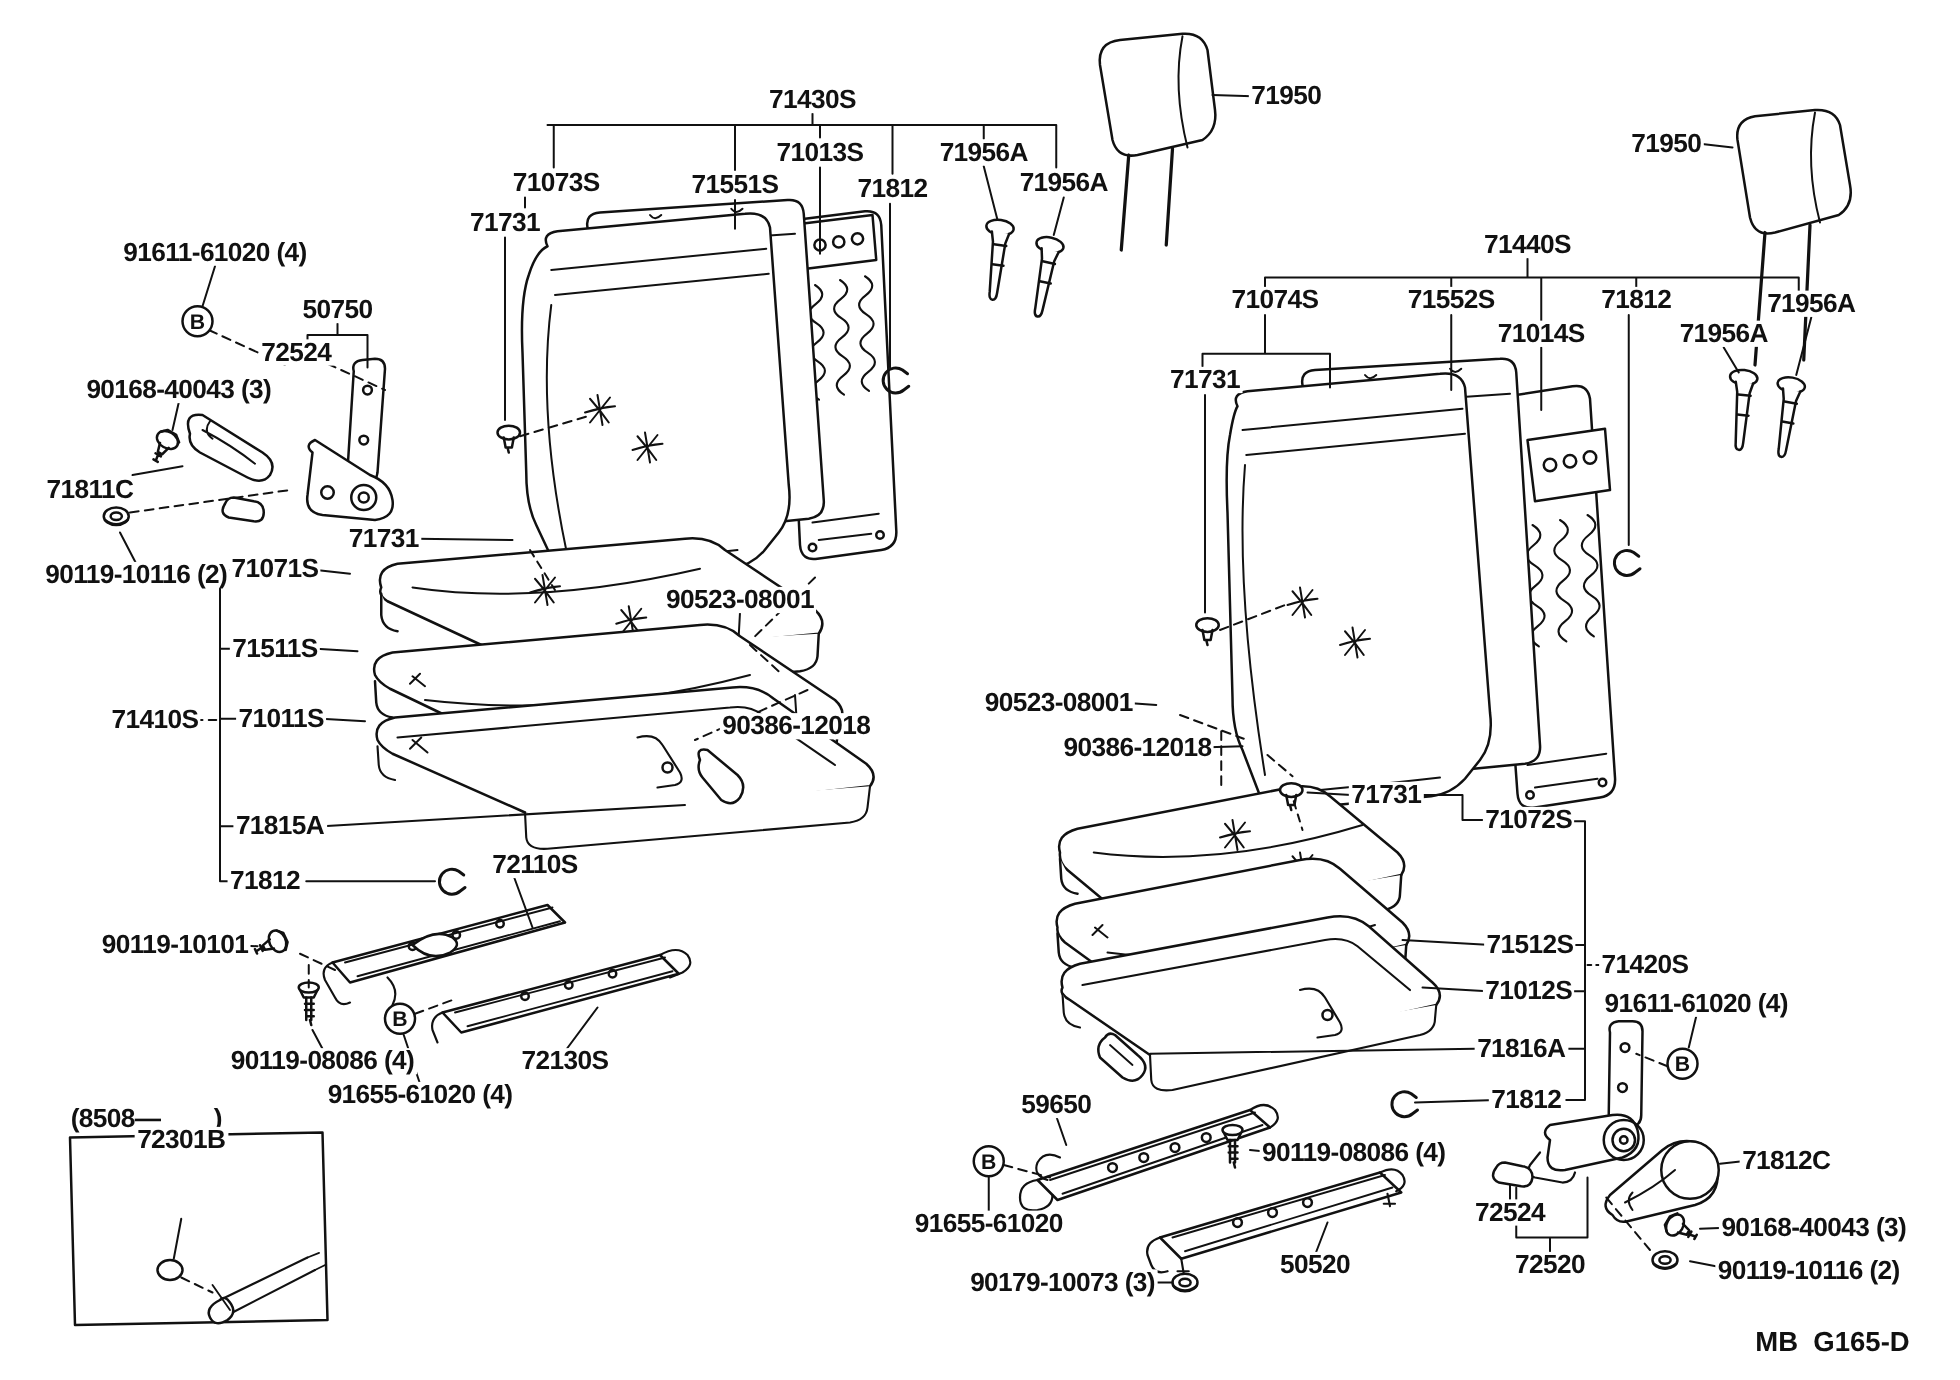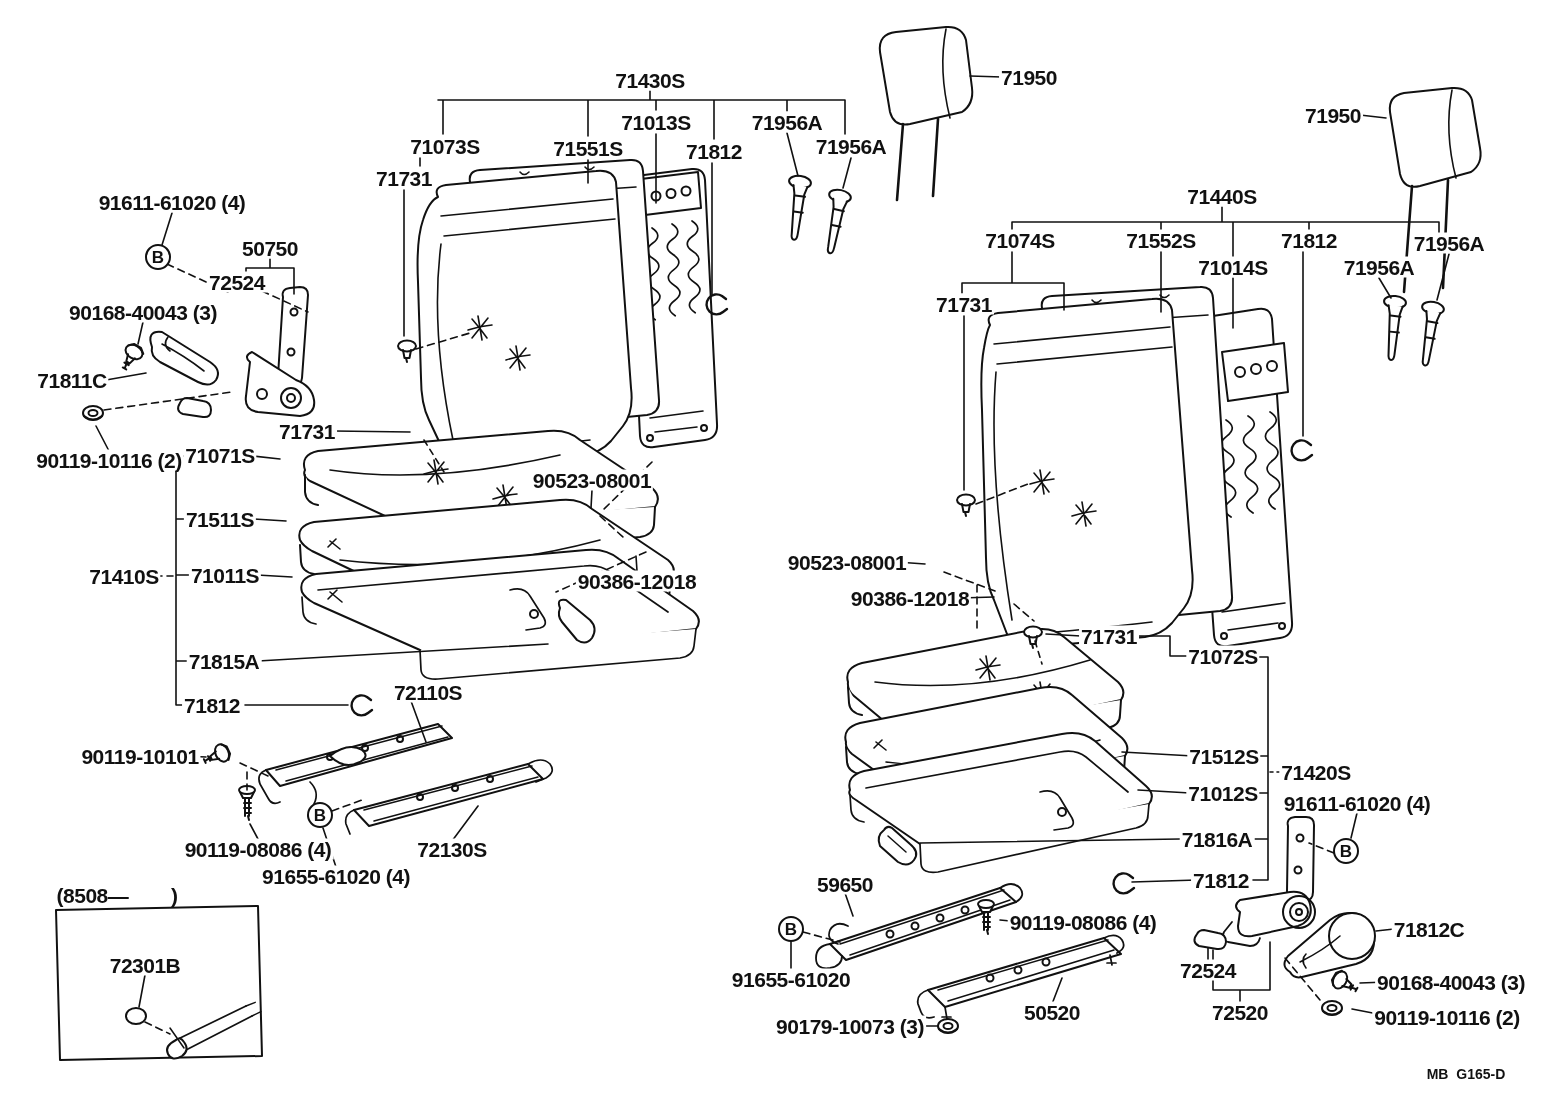--- a/index.html
+++ b/index.html
@@ -2,21 +2,21 @@
 <html><head>
 <meta charset="utf-8">
 <style>
   html,body{margin:0;padding:0;background:#fff;}
   .stage{position:relative;width:1568px;height:1104px;background:#fff;overflow:hidden;
          font-family:"Liberation Sans",sans-serif;}
   .stage svg{position:absolute;left:0;top:0;}
   .lbl{position:absolute;transform:translate(-50%,-50%);white-space:pre;
        font-weight:700;font-size:21px;letter-spacing:-0.5px;color:#111;
        background:#fff;padding:0 2px;line-height:1;}
-  .lbl.footer{font-size:14px;letter-spacing:0;}
+  .lbl.footer{font-size:22px;letter-spacing:0;}
   line,path,rect,ellipse,circle,polyline{vector-effect:non-scaling-stroke;}
 </style>
 </head>
 <body>
 
 <div class="stage">
 
 <svg width="1568" height="1104" viewBox="0 0 1568 1104" fill="none" stroke="#111" stroke-width="2" stroke-linecap="round" stroke-linejoin="round">
   <defs>
     <g id="tuft" stroke-width="1.6">
@@ -348,38 +348,38 @@
 <div class="lbl" style="left:588px;top:148px">71551S</div>
 <div class="lbl" style="left:714px;top:151px">71812</div>
 <div class="lbl" style="left:787px;top:122px">71956A</div>
 <div class="lbl" style="left:851px;top:146px">71956A</div>
 <div class="lbl" style="left:1029px;top:77px">71950</div>
 <div class="lbl" style="left:404px;top:178px">71731</div>
 <div class="lbl" style="left:172px;top:202px">91611-61020 (4)</div>
 <div class="lbl" style="left:270px;top:248px">50750</div>
 <div class="lbl" style="left:237px;top:282px">72524</div>
 <div class="lbl" style="left:143px;top:312px">90168-40043 (3)</div>
-<div class="lbl" style="left:72px;top:380px">71811C</div>
+<div class="lbl" style="left:72px;top:392px">71811C</div>
 <div class="lbl" style="left:109px;top:460px">90119-10116 (2)</div>
 <div class="lbl" style="left:307px;top:431px">71731</div>
 <div class="lbl" style="left:220px;top:455px">71071S</div>
 <div class="lbl" style="left:220px;top:519px">71511S</div>
 <div class="lbl" style="left:124px;top:576px">71410S</div>
 <div class="lbl" style="left:225px;top:575px">71011S</div>
 <div class="lbl" style="left:592px;top:480px">90523-08001</div>
 <div class="lbl" style="left:637px;top:581px">90386-12018</div>
 <div class="lbl" style="left:224px;top:661px">71815A</div>
 <div class="lbl" style="left:212px;top:705px">71812</div>
 <div class="lbl" style="left:428px;top:692px">72110S</div>
 <div class="lbl" style="left:140px;top:756px">90119-10101</div>
 <div class="lbl" style="left:258px;top:849px">90119-08086 (4)</div>
 <div class="lbl" style="left:336px;top:876px">91655-61020 (4)</div>
 <div class="lbl" style="left:452px;top:849px">72130S</div>
 <div class="lbl" style="left:117px;top:895px">(8508—        )</div>
-<div class="lbl" style="left:145px;top:965px">72301B</div>
+<div class="lbl" style="left:145px;top:912px">72301B</div>
 
 <div class="lbl" style="left:1333px;top:115px">71950</div>
 <div class="lbl" style="left:1222px;top:196px">71440S</div>
 <div class="lbl" style="left:1020px;top:240px">71074S</div>
 <div class="lbl" style="left:1161px;top:240px">71552S</div>
 <div class="lbl" style="left:1233px;top:267px">71014S</div>
 <div class="lbl" style="left:1309px;top:240px">71812</div>
 <div class="lbl" style="left:1449px;top:243px">71956A</div>
 <div class="lbl" style="left:1379px;top:267px">71956A</div>
 <div class="lbl" style="left:964px;top:304px">71731</div>

